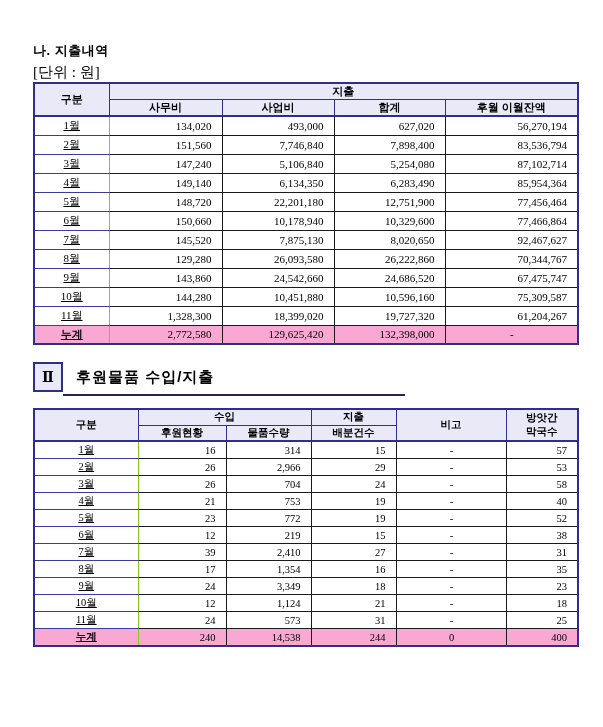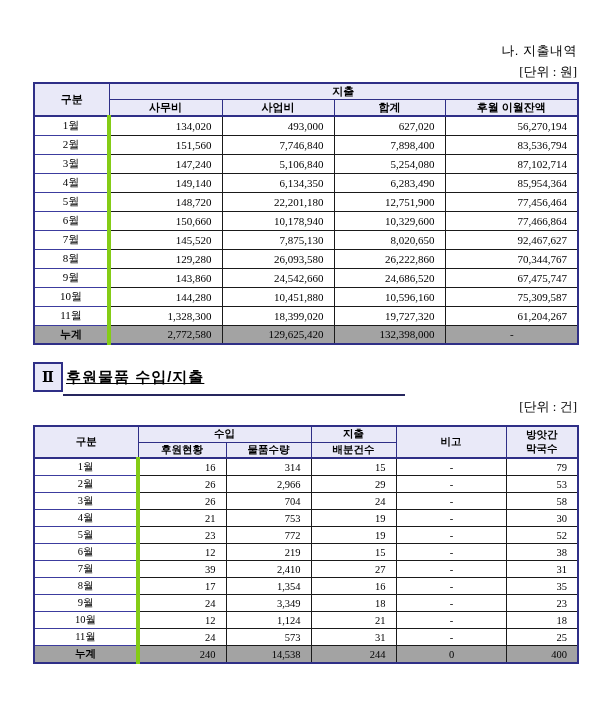--- a/index.html
+++ b/index.html
@@ -8,26 +8,25 @@
     width: 603px; height: 727px;
     background: #ffffff;
     font-family: "Liberation Serif", "DejaVu Serif", serif;
     color: #000;
   }
   .page { position: relative; width: 603px; height: 727px; overflow: hidden; }
   .content { position: absolute; left: 33px; top: 42px; width: 544px; }
 
   .doc-title {
     font-family: "Liberation Sans", "DejaVu Sans", sans-serif;
-    font-weight: normal; font-size: 13px; line-height: 17px;
+    font-weight: bold; font-size: 13px; line-height: 17px;
     letter-spacing: 0.5px;
-    text-align: right;
   }
   .unit-label {
-    text-align: right; font-size: 13px; line-height: 12px;
+    text-align: left; font-size: 15px; line-height: 12px;
     margin-top: 7px; color: #000;
   }
 
   table {
     border-collapse: collapse; table-layout: fixed;
     width: 544px; margin-top: 4px;
     border: 2px solid #2f2f87;
   }
   th, td { overflow: hidden; white-space: nowrap; }
 
@@ -48,44 +47,44 @@
     border-right: 1px solid #1a1a1a;
     border-bottom: 1px solid #1a1a1a;
     vertical-align: middle; font-size: 11px;
   }
   .t1 td { height: 19px; }
   .t2 td { height: 16px; font-size: 10.5px; }
 
   td.rowlabel {
     text-align: center;
     border-bottom: 1px solid #3c3c9e;  
-    border-right: 4px solid #84cc16;   
+    border-right: 1px solid #84cc16;   
+    text-decoration: underline;
   }
   td.val { text-align: right; padding-right: 10px; }
   td.center { text-align: center; padding-right: 0; }
 
-  tr.total td { background: #a3a3a3; }
+  tr.total td { background: #f9a8d4; }
   tr.total td.rowlabel { font-weight: bold; }
 
   .prelines { white-space: pre-line; line-height: 14px; font-family: Liberation Mono, monospace; }
 
   
   .sec-heading { display: flex; align-items: flex-start; margin-top: 17px; }
   .sec-numeral-box {
     width: 30px; height: 30px; flex: none;
     background: #e9e9f8; border: 2px solid #2f2f87;
     display: flex; align-items: center; justify-content: center;
     font-family: "Liberation Serif", "DejaVu Serif", serif;
     font-weight: bold; font-size: 14px;
   }
   .sec-title-wrap {
     width: 342px; height: 34px; flex: none;
     border-bottom: 2px solid #26265e;
-    padding-left: 3px;
-    text-decoration: underline;
+    padding-left: 13px;
   }
   .sec-title {
     font-family: "Liberation Sans", "DejaVu Sans", sans-serif;
     font-weight: bold; font-size: 15px; line-height: 30px;
     letter-spacing: 1px;
   }
   .unit-label2 { margin-top: 5px; }
   .t2 { margin-top: 12px; }
 </style>
 </head>
@@ -207,21 +206,20 @@
 
     <div class="sec-heading">
       <div class="sec-numeral-box">
         <span>Ⅱ</span>
       </div>
       <div class="sec-title-wrap">
         <div class="sec-title">후원물품 수입/지출</div>
       </div>
     </div>
 
-    <div class="unit-label unit-label2">[단위 : 건]</div>
 
     <table class="t2">
       <colgroup>
         <col style="width:104px">
           <col style="width:88px">
           <col style="width:85px">
         <col style="width:85px">
           <col style="width:110px">
           <col style="width:72px">
       </colgroup>
@@ -240,21 +238,21 @@
           <th class="hb">배분건수</th>
         </tr>
       </thead>
       <tbody>
           <tr>
             <td class="rowlabel">1월</td>
             <td class="val">16</td>
             <td class="val">314</td>
             <td class="val">15</td>
             <td class="val center">-</td>
-            <td class="val">79</td>
+            <td class="val">57</td>
           </tr>
           <tr>
             <td class="rowlabel">2월</td>
             <td class="val">26</td>
             <td class="val">2,966</td>
             <td class="val">29</td>
             <td class="val center">-</td>
             <td class="val">53</td>
           </tr>
           <tr>
@@ -264,21 +262,21 @@
             <td class="val">24</td>
             <td class="val center">-</td>
             <td class="val">58</td>
           </tr>
           <tr>
             <td class="rowlabel">4월</td>
             <td class="val">21</td>
             <td class="val">753</td>
             <td class="val">19</td>
             <td class="val center">-</td>
-            <td class="val">30</td>
+            <td class="val">40</td>
           </tr>
           <tr>
             <td class="rowlabel">5월</td>
             <td class="val">23</td>
             <td class="val">772</td>
             <td class="val">19</td>
             <td class="val center">-</td>
             <td class="val">52</td>
           </tr>
           <tr>

